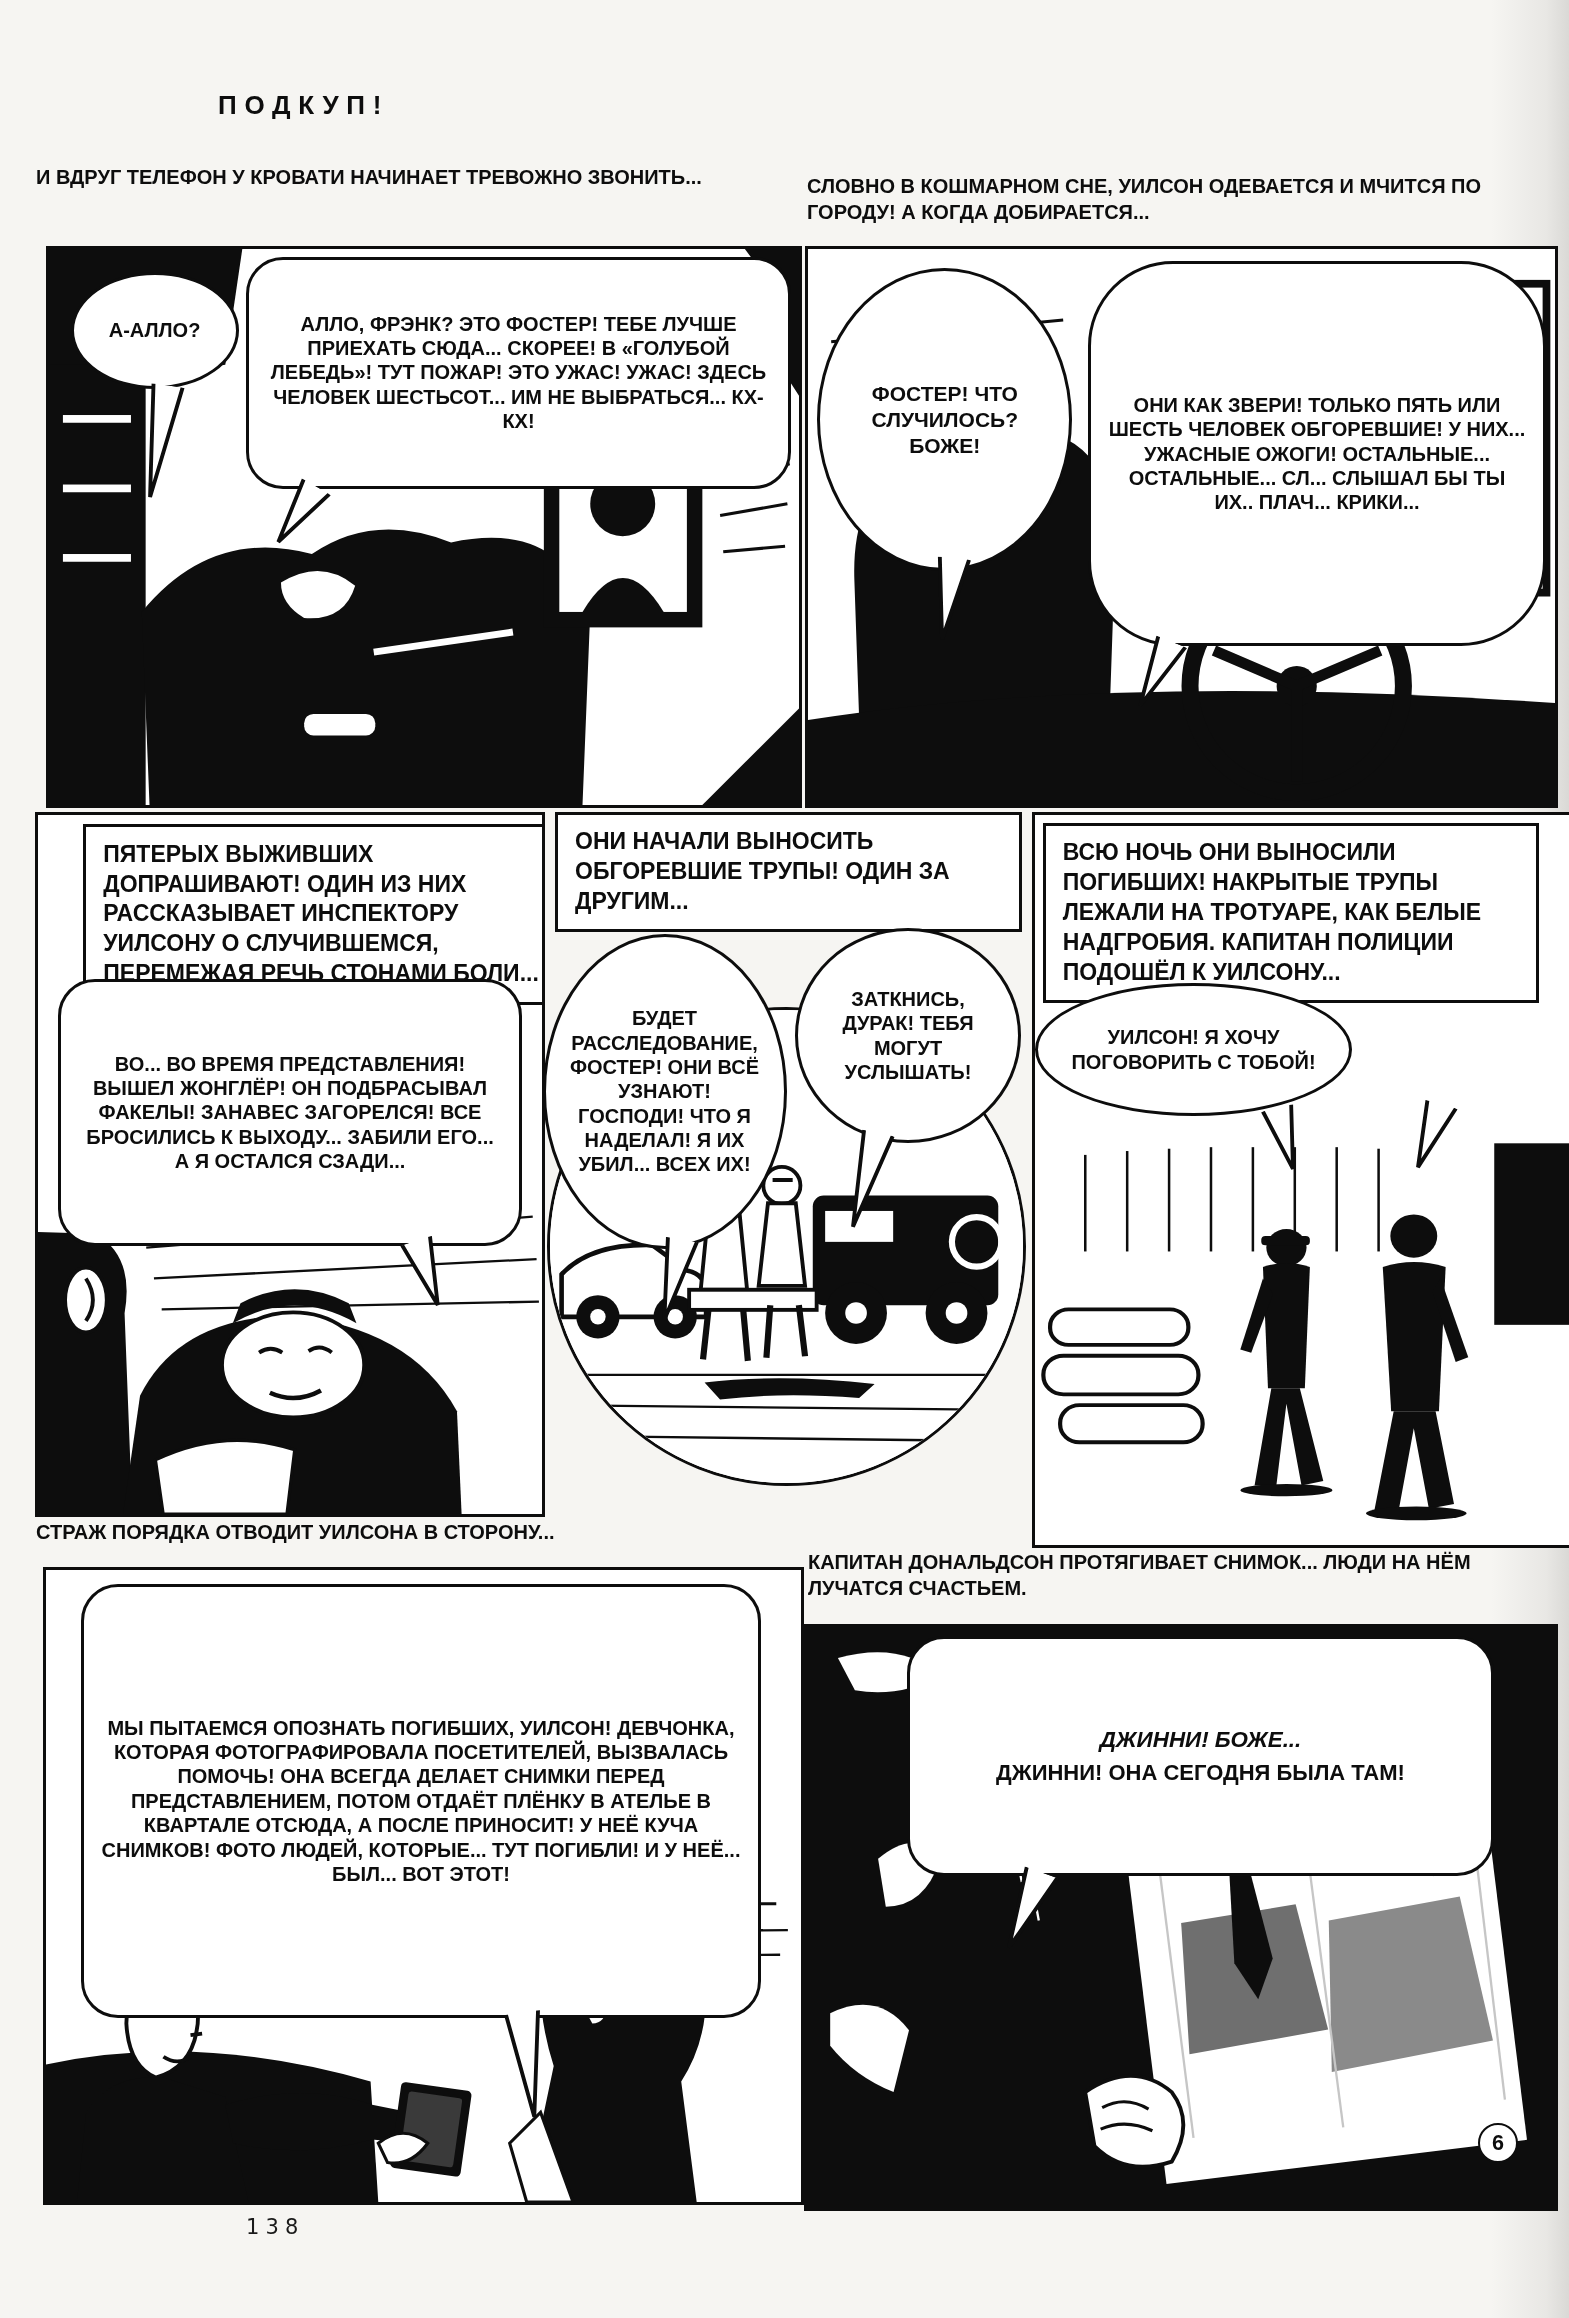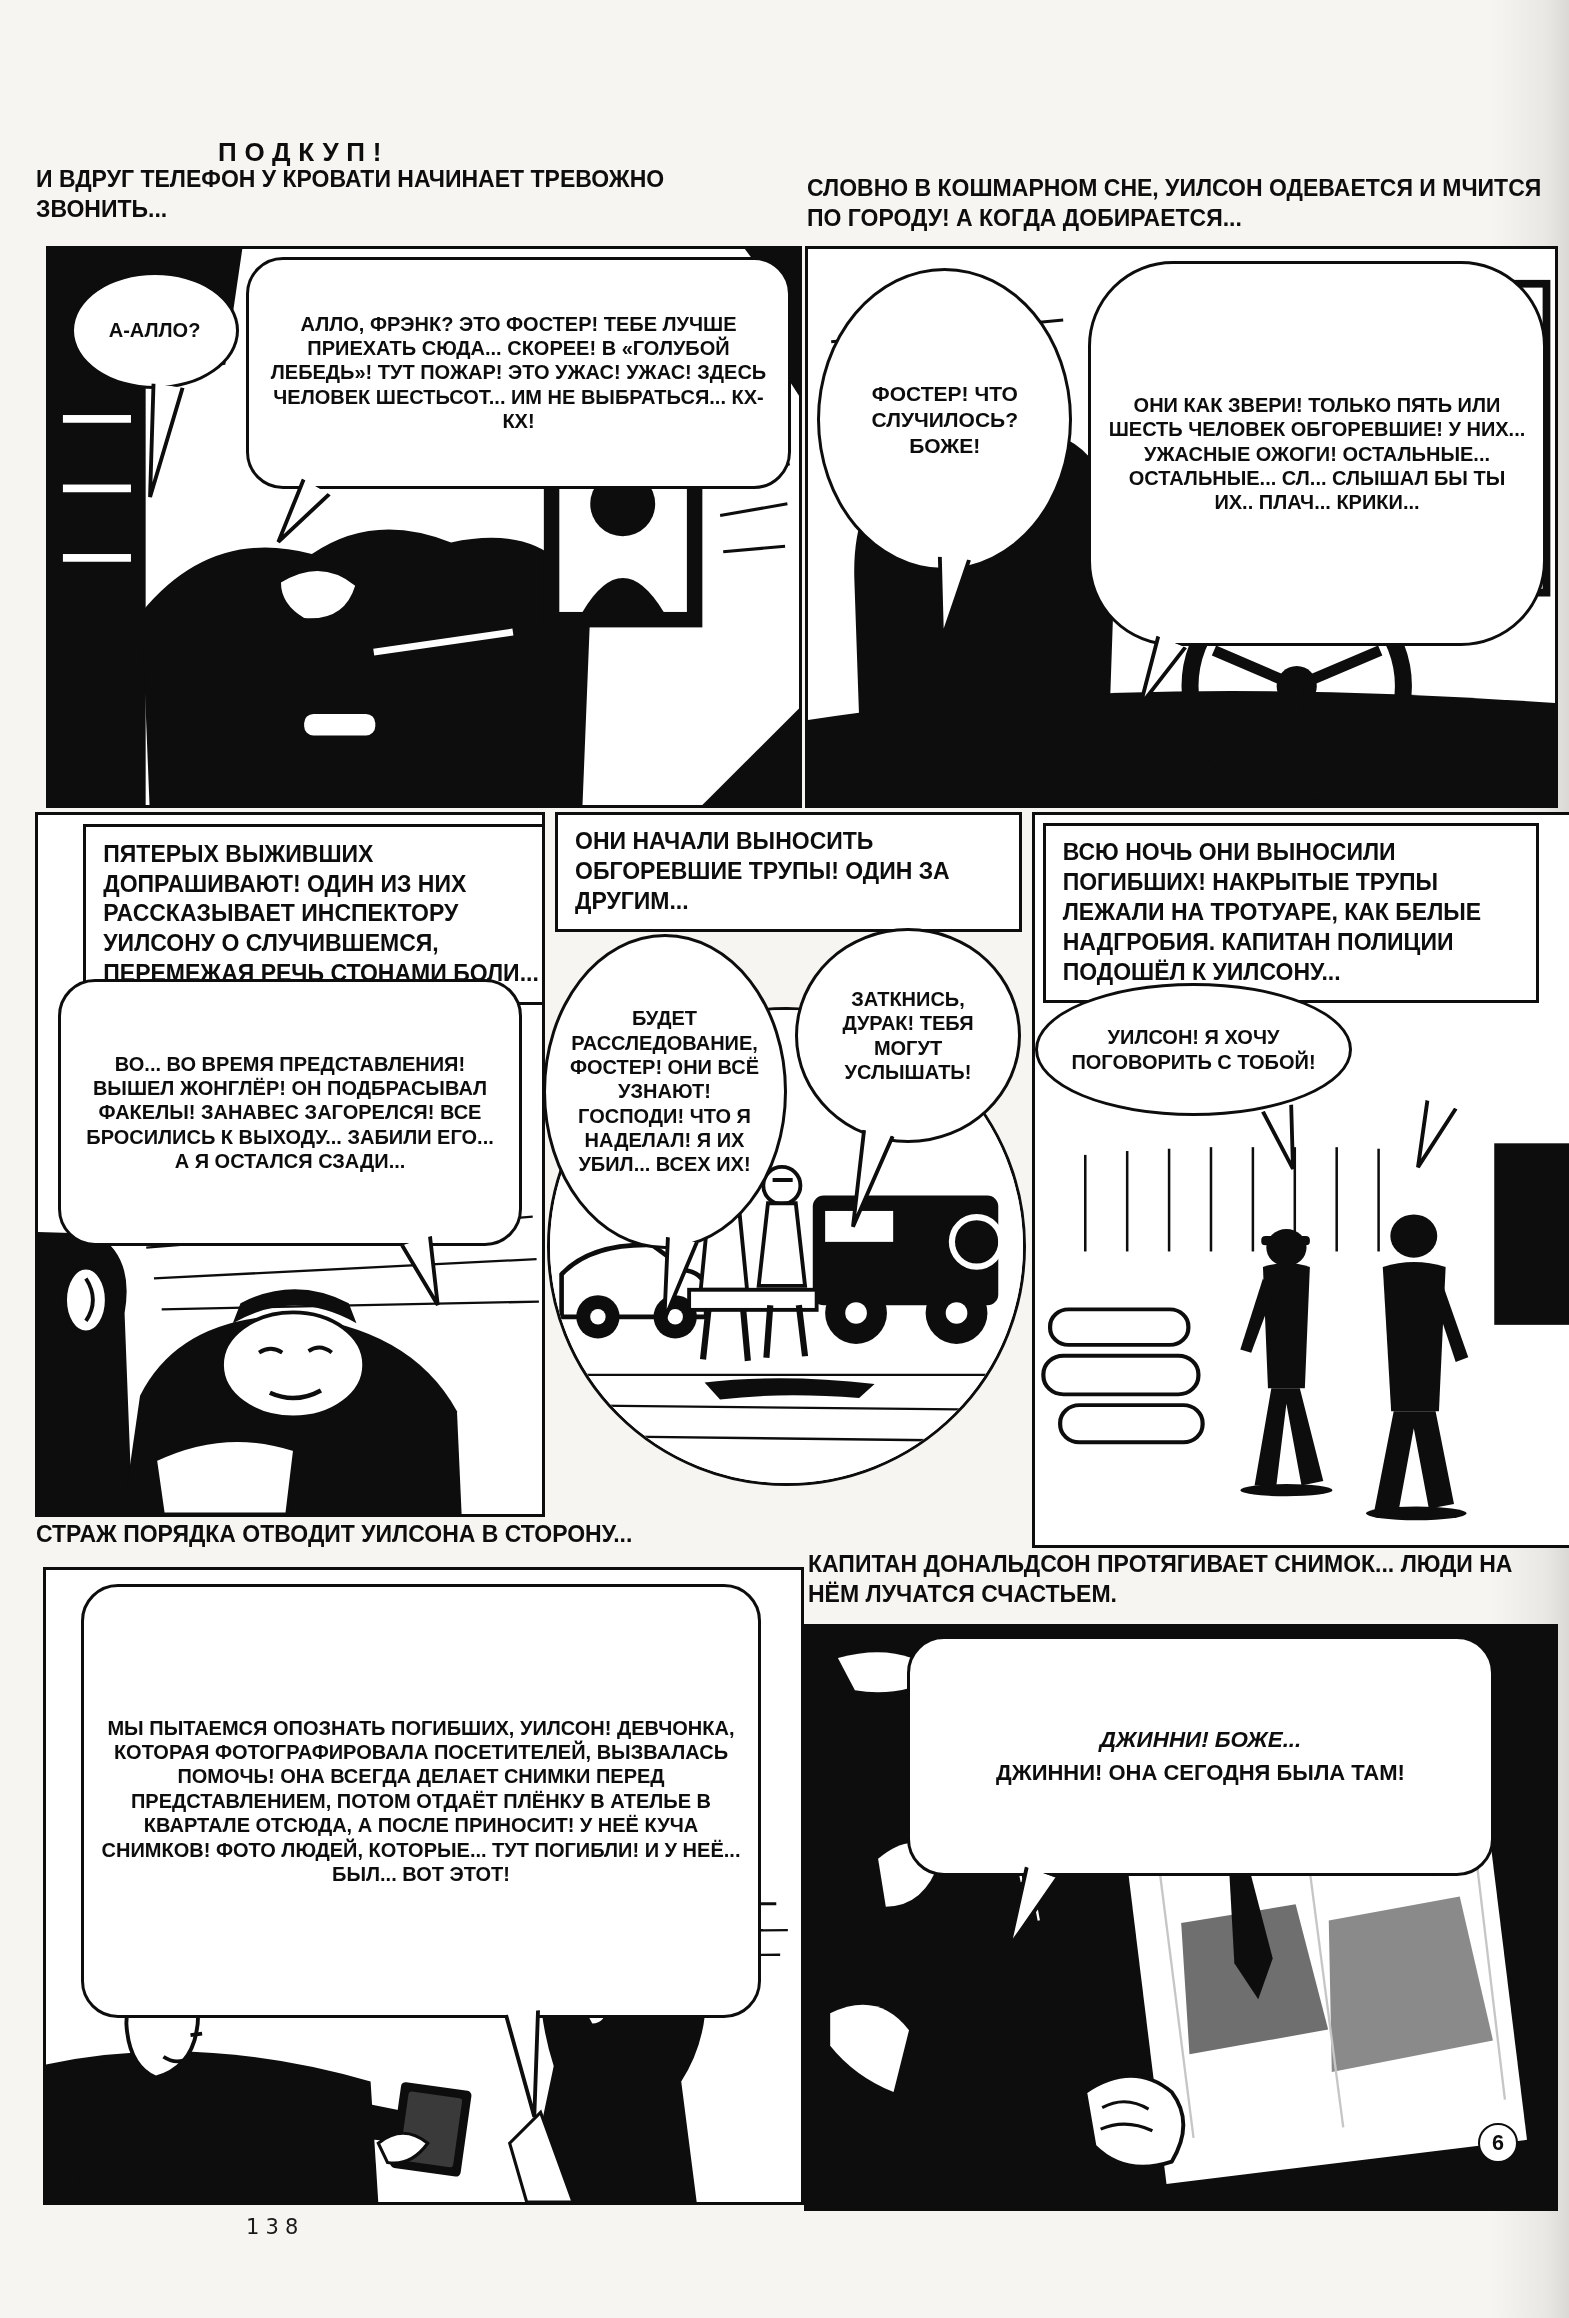--- a/index.html
+++ b/index.html
@@ -1,20 +1,20 @@
 <!DOCTYPE html>
 <html style="font-size:12.4px"><head>
 <meta charset="utf-8">
 <style>
   html,body{margin:0;padding:0;background:#bdbcb9;}
   .page{position:relative;width:1570px;height:2319px;margin:0 auto;overflow:hidden;
         background:linear-gradient(90deg,#f6f5f2 0%,#f6f5f2 95%,#e8e7e4 98.5%,#d9d8d5 100%);
         font-family:"Liberation Sans","DejaVu Sans",sans-serif;color:#0d0d0d;}
-  .title{position:absolute;font-size:26px;font-weight:700;letter-spacing:7.7px;margin-top:47px;}
-  .cap-free{position:absolute;font-size:23px;font-weight:700;line-height:1.32;}
+  .title{position:absolute;font-size:26px;font-weight:700;letter-spacing:7.7px;}
+  .cap-free{position:absolute;font-size:20px;font-weight:700;line-height:1.32;}
   .panel{position:absolute;background:#fff;border:3.9px solid #0d0d0d;overflow:hidden;}
   .nopanel{position:absolute;}
   .art{position:absolute;left:0;top:0;width:100%;height:100%;z-index:1;}
   .cap-box{position:absolute;background:#fff;border:3.9px solid #0d0d0d;padding:12.4px 17px;
            font-size:23px;font-weight:700;line-height:1.3;z-index:5;}
   .bubble{position:absolute;background:#fff;border:3.1px solid #0d0d0d;z-index:6;
           display:flex;align-items:center;justify-content:center;text-align:center;
           font-size:20px;font-weight:700;line-height:1.22;padding:10.8px 17px;box-sizing:border-box;}
   .ellipse{border-radius:50%;}
   .round{border-radius:37px;}

